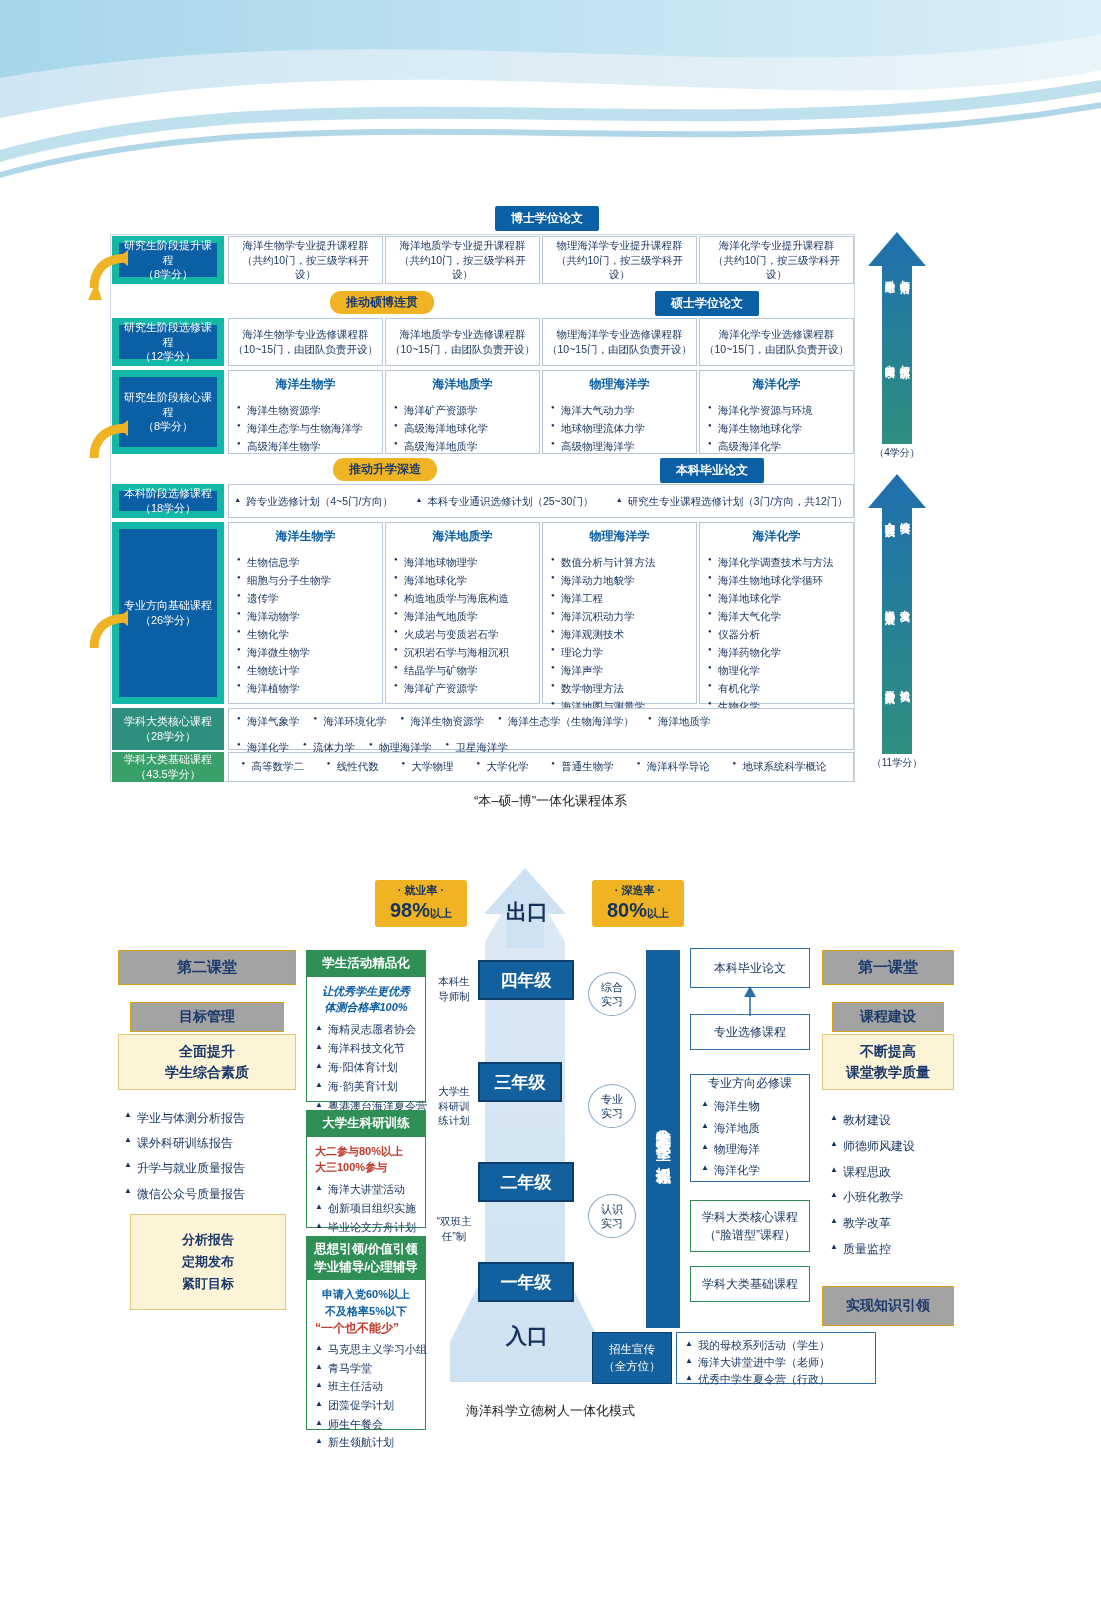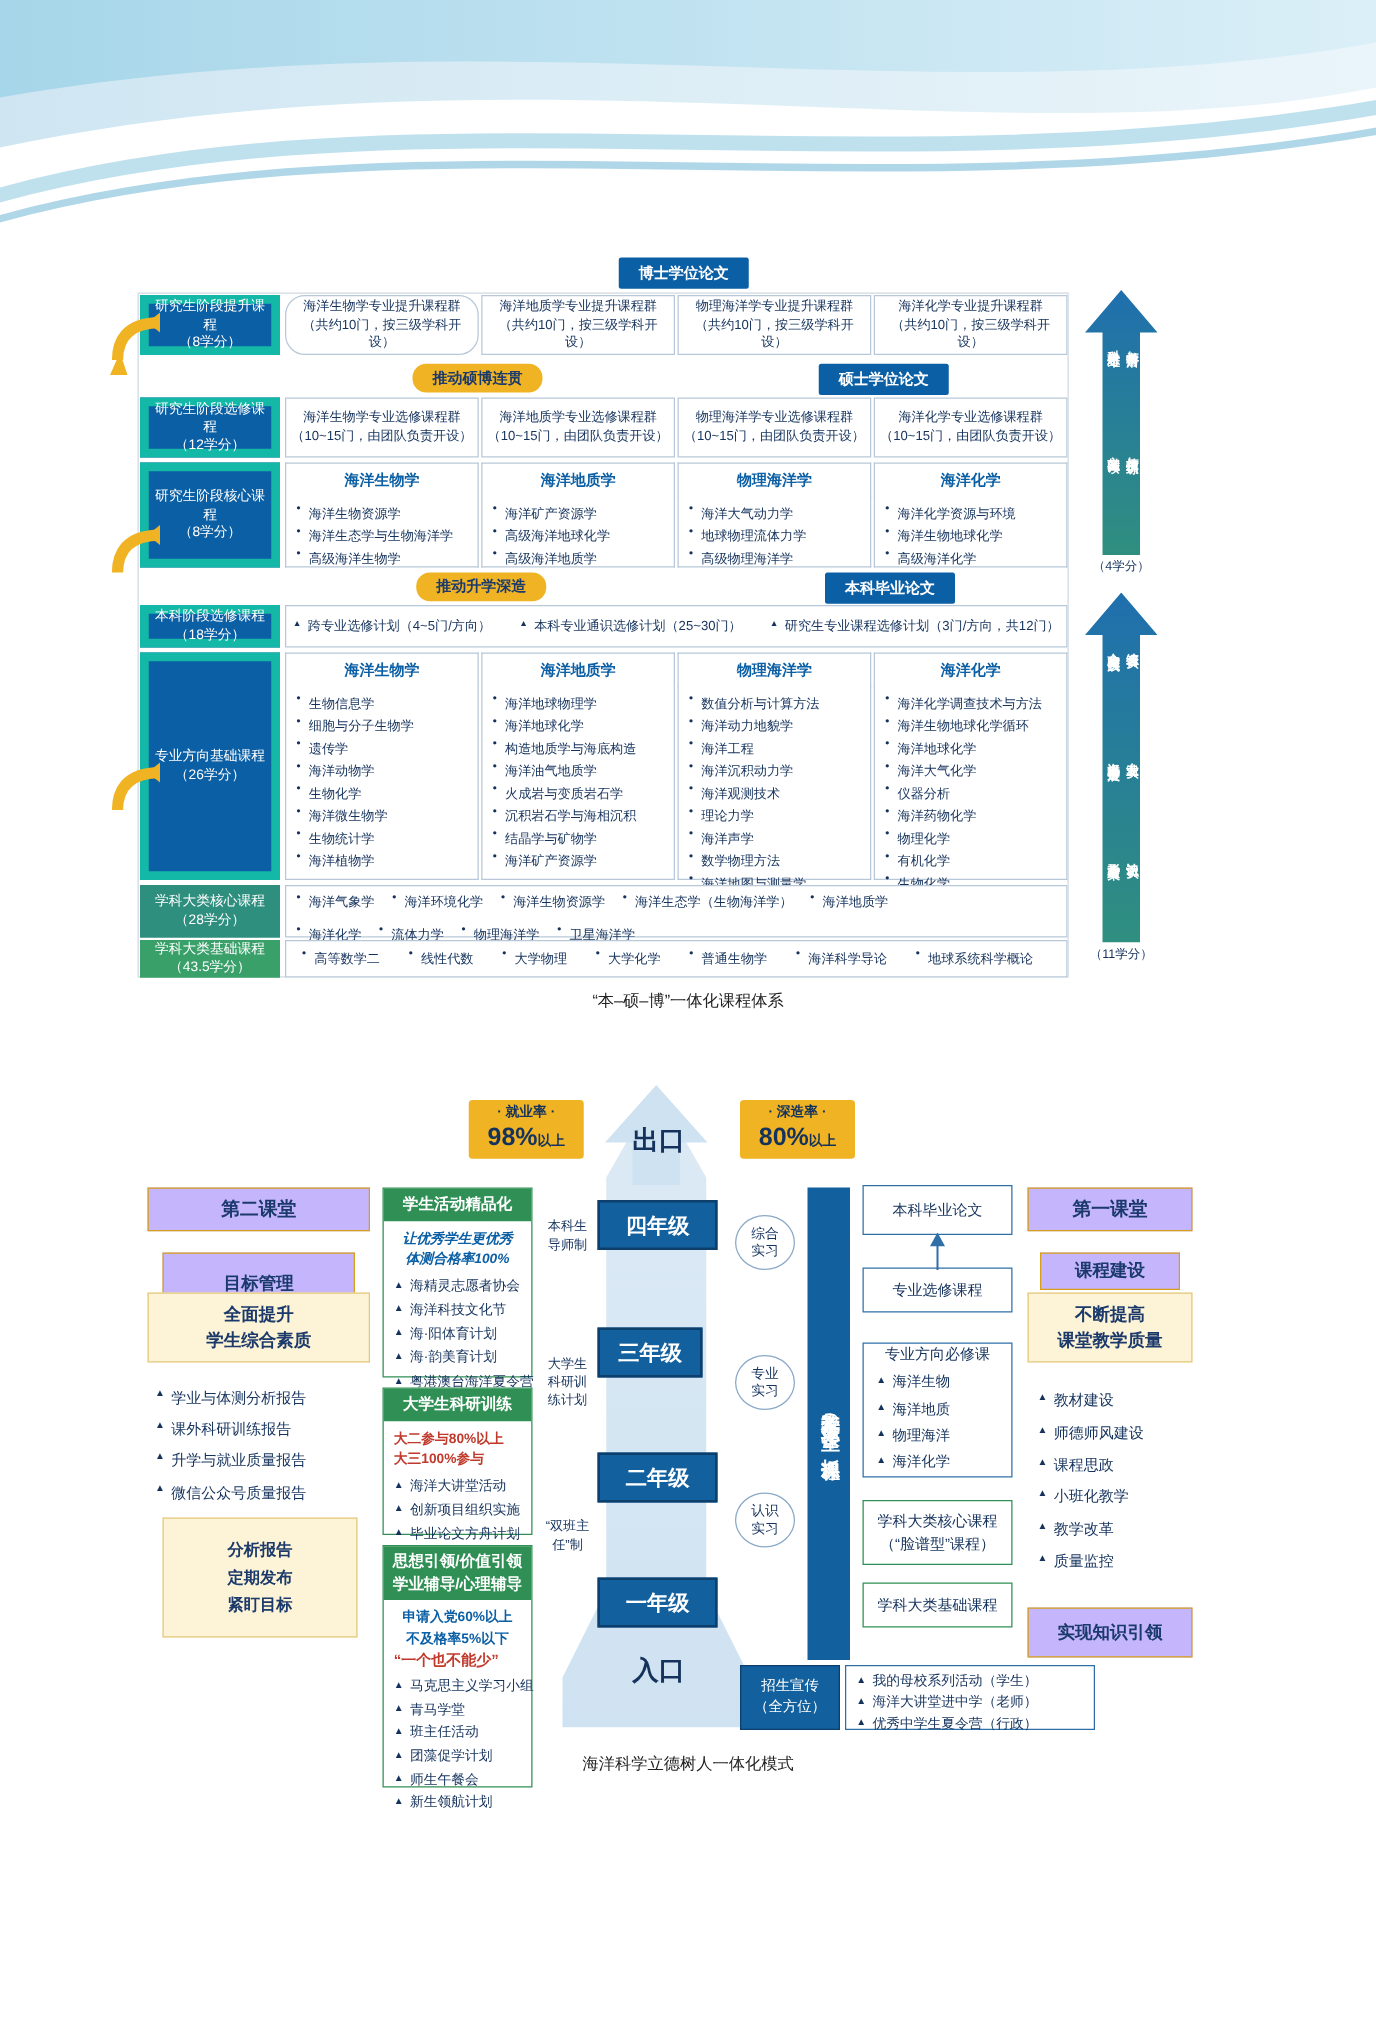--- a/index.html
+++ b/index.html
@@ -57,21 +57,21 @@
   .tri-list span:before { content:"▲"; position:absolute; left:0; top:1px; font-size:7px; }
   .vtext {
     writing-mode:vertical-rl; text-orientation:upright; letter-spacing:1px;
     font-size:11px; color:#fff; font-weight:bold;
   }
   .curve-arrow { position:absolute; color:#f0b323; font-size:30px; font-weight:bold; }
 
   
   .bot-wrap { position:absolute; left:0; top:862px; width:1101px; height:754px; }
   .box-hdr-yellow {
-    background:#c4b5fd; color:#1b3a6b; font-weight:bold; font-size:15px;
+    background:#a3a3a3; color:#1b3a6b; font-weight:bold; font-size:15px;
     text-align:center; padding:7px 0; border:1px solid #d79f18;
   }
   .box-cream {
     background:#fdf3d6; border:1px solid #e3c77a; text-align:center;
     font-weight:bold; color:#1b3a6b; font-size:14px; padding:8px 4px; line-height:1.5;
   }
   .panel-green { border:1.5px solid #2f8f54; background:#fff; }
   .panel-green .ph { background:#2f8f54; color:#fff; font-size:12.5px; font-weight:bold; text-align:center; padding:4px 2px; line-height:1.4;}
   .panel-green .pb { padding:6px 8px; font-size:11px; color:#14325c; line-height:1.75; }
   .hl-blue { color:#0b5fa5; font-weight:bold; text-align:center; line-height:1.5; }
@@ -137,21 +137,21 @@
   <div style="position:absolute;left:495px;top:10px;">
     <span class="badge-title">博士学位论文</span>
   </div>
 
   <div style="position:absolute;left:110px;top:38px;width:745px;height:548px;border:1px solid #cfd9e3;"></div>
 
   <div class="left-label" style="position:absolute;left:112px;top:40px;width:112px;height:48px;">
     <span>研究生阶段提升课程</span>
     <span>（8学分）</span>
   </div>
-  <div class="cell" style="position:absolute;left:228px;top:40px;width:155px;height:48px;white-space:pre-line;border-radius:16px;">海洋生物学专业提升课程群
+  <div class="cell" style="position:absolute;left:228px;top:40px;width:155px;height:48px;white-space:pre-line;">海洋生物学专业提升课程群
 （共约10门，按三级学科开设）</div>
   <div class="cell" style="position:absolute;left:385px;top:40px;width:155px;height:48px;white-space:pre-line;">海洋地质学专业提升课程群
 （共约10门，按三级学科开设）</div>
   <div class="cell" style="position:absolute;left:542px;top:40px;width:155px;height:48px;white-space:pre-line;">物理海洋学专业提升课程群
 （共约10门，按三级学科开设）</div>
   <div class="cell" style="position:absolute;left:699px;top:40px;width:155px;height:48px;white-space:pre-line;">海洋化学专业提升课程群
 （共约10门，按三级学科开设）</div>
 
   <div style="position:absolute;left:330px;top:95px;">
     <span class="yellow-band">推动硕博连贯</span>
@@ -398,21 +398,21 @@
   <div class="stat" style="position:absolute;left:375px;top:18px;width:92px;">
     <div class="lbl">· 就业率 ·</div>
     <div><span class="big">98%</span><span class="lbl">以上</span></div>
   </div>
   <div class="stat" style="position:absolute;left:592px;top:18px;width:92px;">
     <div class="lbl">· 深造率 ·</div>
     <div><span class="big">80%</span><span class="lbl">以上</span></div>
   </div>
 
   <div class="box-hdr-yellow" style="position:absolute;left:118px;top:88px;width:178px;">第二课堂</div>
-  <div class="box-hdr-yellow" style="position:absolute;left:130px;top:140px;width:154px;font-size:14px;padding:15px 0;">目标管理</div>
+  <div class="box-hdr-yellow" style="position:absolute;left:130px;top:140px;width:154px;font-size:14px;padding:5px 0;">目标管理</div>
   <div class="box-cream" style="position:absolute;left:118px;top:172px;width:178px;height:56px;white-space:pre-line;display:flex;align-items:center;justify-content:center;">全面提升
 学生综合素质</div>
   <div id="lc-reports" style="position:absolute;left:124px;top:244px;width:178px;font-size:12px;color:#14325c;line-height:2.1;">
       <div class="tri">学业与体测分析报告</div>
       <div class="tri">课外科研训练报告</div>
       <div class="tri">升学与就业质量报告</div>
       <div class="tri">微信公众号质量报告</div>
     </div>
   <div class="diamond" style="position:absolute;left:130px;top:352px;width:156px;height:96px;white-space:pre-line;transform:rotate(0deg);">分析报告
 定期发布

